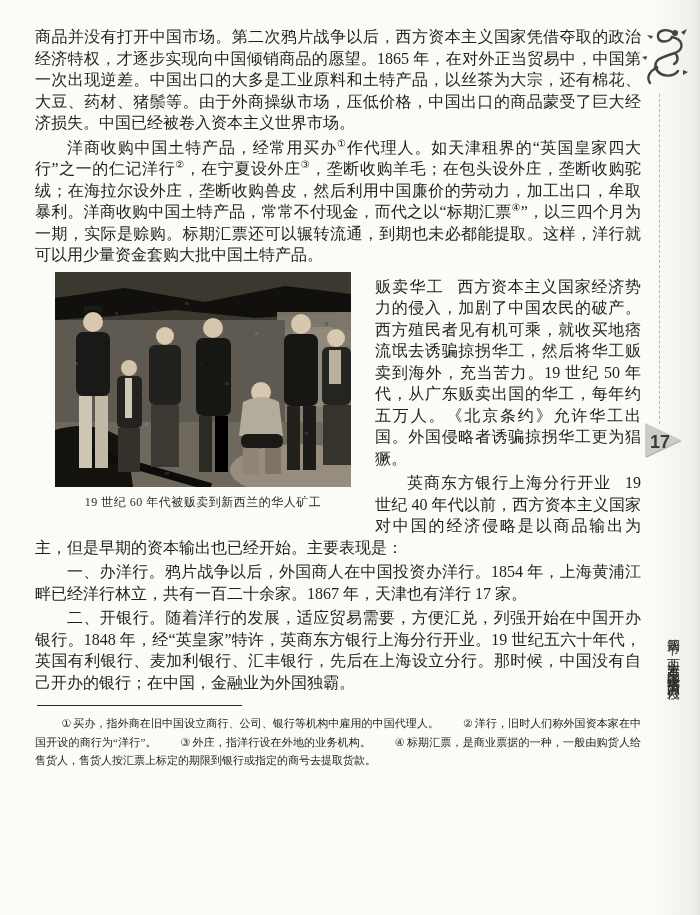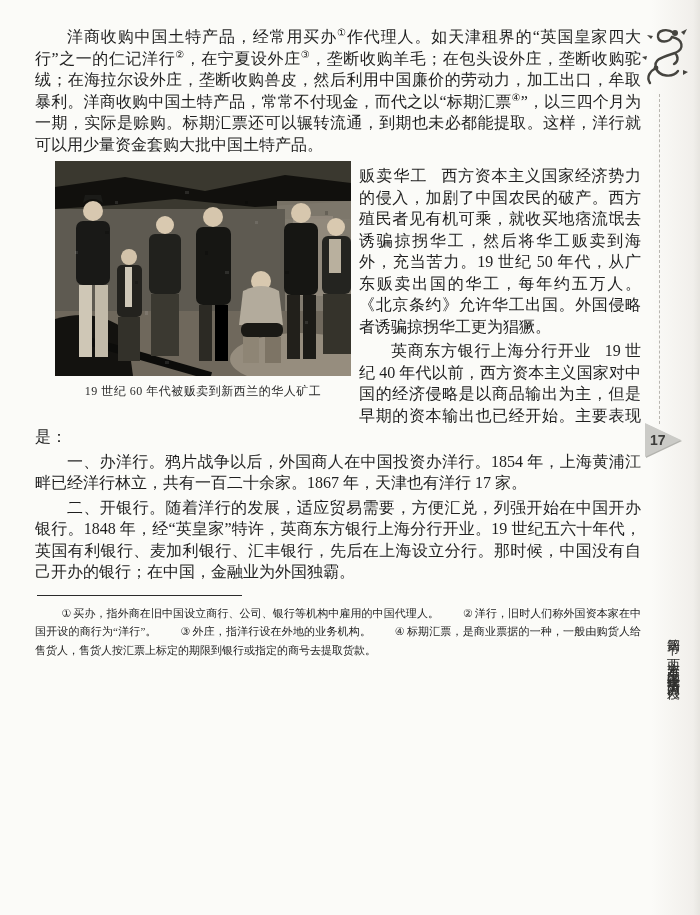--- a/index.html
+++ b/index.html
@@ -22,21 +22,21 @@
   .para + .para { margin-top:3px; }
   sup.fnref { font-size:10px; vertical-align:super; line-height:0; }
 
   .sect {
     font-family:"Liberation Sans","DejaVu Sans",sans-serif;
     font-weight:normal; letter-spacing:0.5px; margin-right:0.85em;
   }
   .sect-para { margin-top:10px; }
 
   
-  .photo-block { float:left; width:296px; margin:6px 8px 10px 20px; }
+  .photo-block { float:left; width:296px; margin:6px 24px 10px 20px; }
   .photo-frame { width:296px; height:215px; display:block; background:#4d4a43; }
   .photo-caption {
     text-align:center; font-size:12px; line-height:14px;
     margin-top:8px; color:#2a2a2a; letter-spacing:0.5px;
   }
 
   
   .fn-rule { clear:none; width:205px; border-top:1.5px solid #2b2b2b; margin:12px 0 8px 2px; }
   .footnotes {
     font-size:11px; line-height:18.5px; text-align:justify;
@@ -53,21 +53,21 @@
   .page-num-wrap { position:absolute; left:643px; top:423px; width:44px; height:36px; }
   .page-num-tri {
     position:absolute; left:2px; top:0; width:0; height:0;
     border-top:17px solid transparent; border-bottom:17px solid transparent;
     border-left:36px solid #cbcbc7;
     filter:drop-shadow(1px 1px 0 #b3b3ae);
   }
   .page-num {
     position:absolute; left:7px; top:9px;
     font-family:"Liberation Sans","DejaVu Sans",sans-serif;
-    font-weight:bold; font-size:14px; color:#3c3c3a;
+    font-weight:bold; font-size:18px; color:#3c3c3a;
   }
 
   .chapter-title {
     position:absolute; left:663px; top:628px; height:282px;
     writing-mode:vertical-rl; text-orientation:upright;
     font-family:"Liberation Sans","DejaVu Sans",sans-serif;
     font-size:13px; letter-spacing:2px; color:#2e2e2c; line-height:20px;
   }
 </style>
 </head>
@@ -96,20 +96,21 @@
 
   <div class="page-num-wrap">
     <div class="page-num-tri"></div>
     <span class="page-num">17</span>
   </div>
 
   <div class="chapter-title">第四节　西方资本主义国家经济势力的入侵</div>
 
   <div class="content">
 
+    <p class="para">商品并没有打开中国市场。第二次鸦片战争以后，西方资本主义国家凭借夺取的政治经济特权，才逐步实现向中国倾销商品的愿望。1865 年，在对外正当贸易中，中国第一次出现逆差。中国出口的大多是工业原料和土特产品，以丝茶为大宗，还有棉花、大豆、药材、猪鬃等。由于外商操纵市场，压低价格，中国出口的商品蒙受了巨大经济损失。中国已经被卷入资本主义世界市场。</p>
 
     <p class="para indent"><span>洋商收购中国土特产品，经常用买办</span><sup class="fnref">①</sup><span>作代理人。如天津租界的“英国皇家四大行”之一的仁记洋行</span><sup class="fnref">②</sup><span>，在宁夏设外庄</span><sup class="fnref">③</sup><span>，垄断收购羊毛；在包头设外庄，垄断收购驼绒；在海拉尔设外庄，垄断收购兽皮，然后利用中国廉价的劳动力，加工出口，牟取暴利。洋商收购中国土特产品，常常不付现金，而代之以“标期汇票</span><sup class="fnref">④</sup><span>”，以三四个月为一期，实际是赊购。标期汇票还可以辗转流通，到期也未必都能提取。这样，洋行就可以用少量资金套购大批中国土特产品。</span></p>
 
     <div class="photo-block">
       <svg class="photo-frame" viewBox="0 0 296 215" preserveAspectRatio="none">
         <rect width="296" height="215" fill="#55514a"></rect>
         <rect x="0" y="0" width="296" height="58" fill="#3a382f"></rect>
         <path d="M0 26 L70 16 L150 30 L230 14 L296 22 L296 40 L200 46 L120 38 L60 44 L0 48 Z" fill="#11100d"></path>
         <rect x="222" y="40" width="74" height="125" fill="#8a8276" opacity="0.85"></rect>
         <rect x="238" y="55" width="40" height="80" fill="#9c9385" opacity="0.6"></rect>

